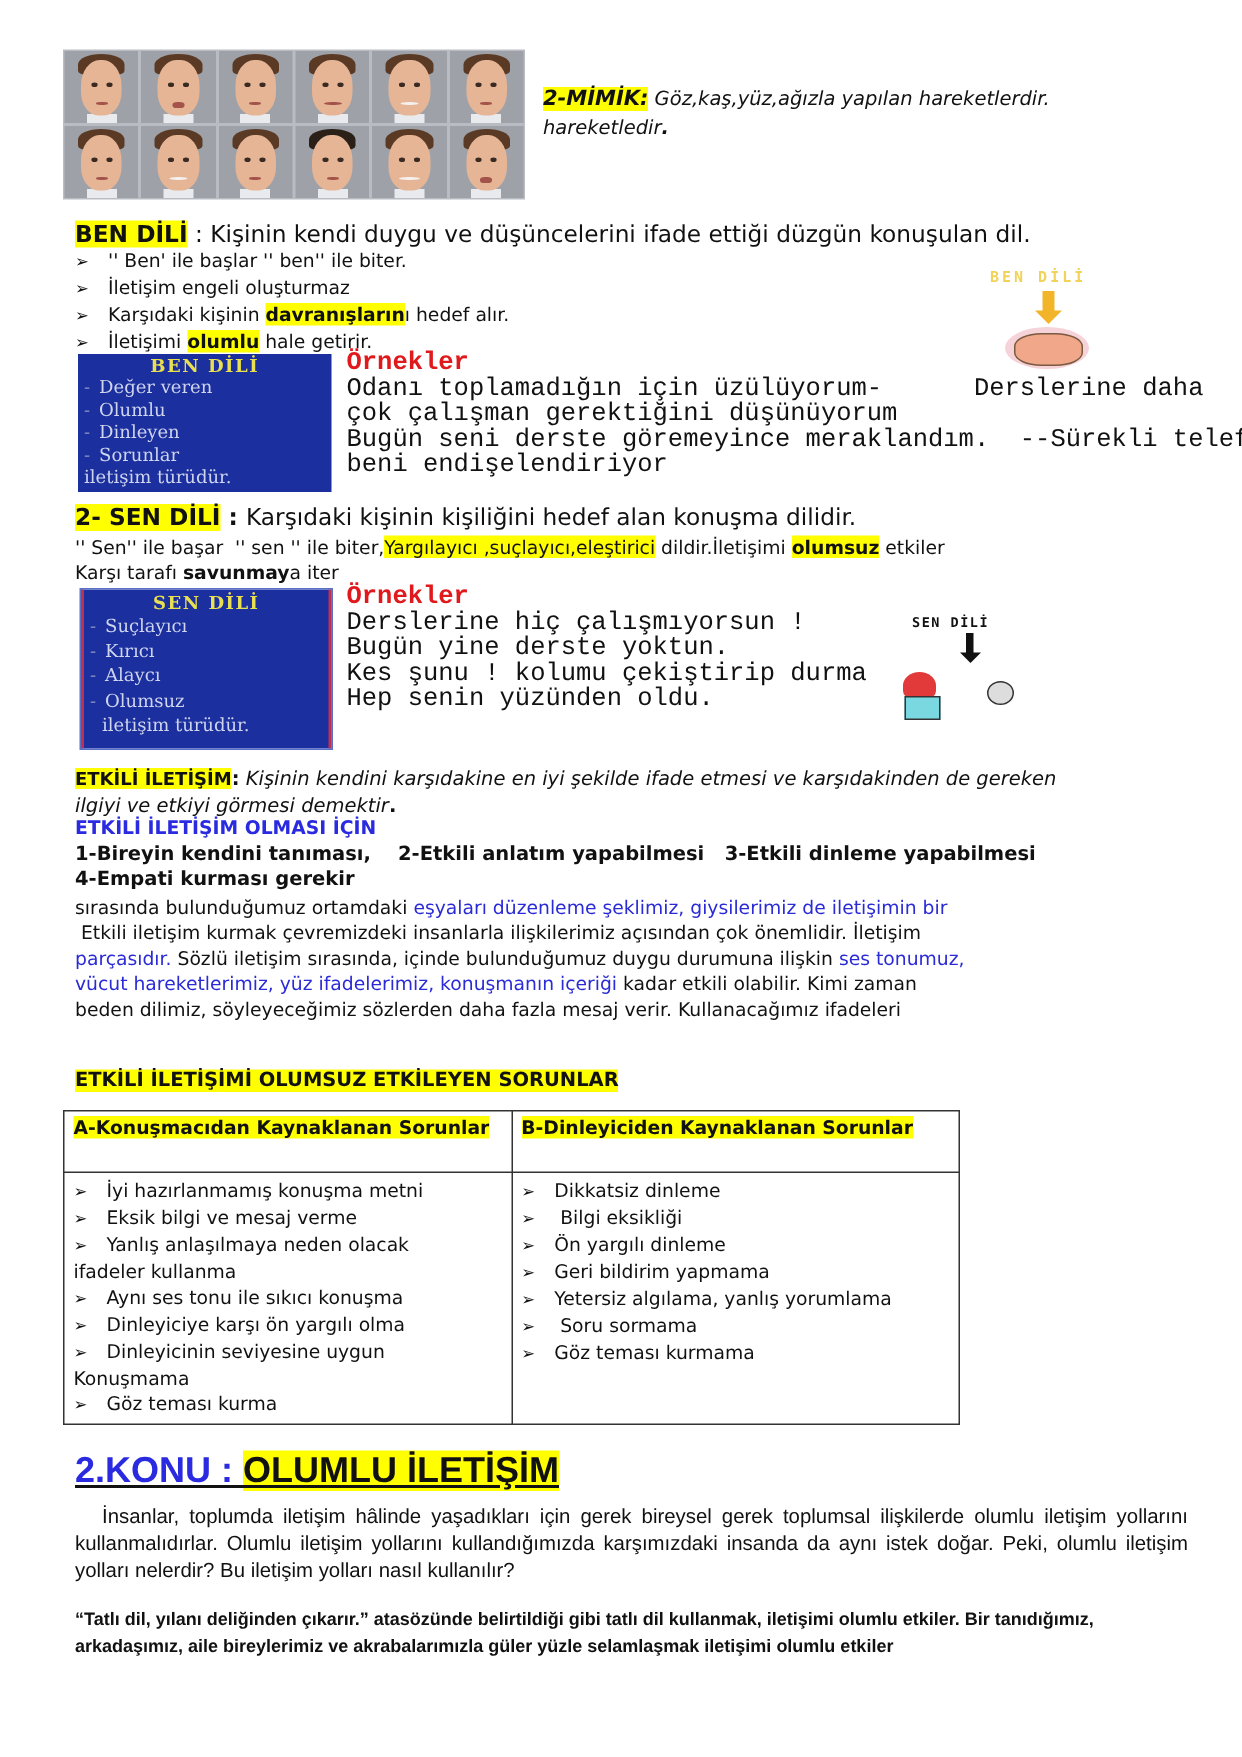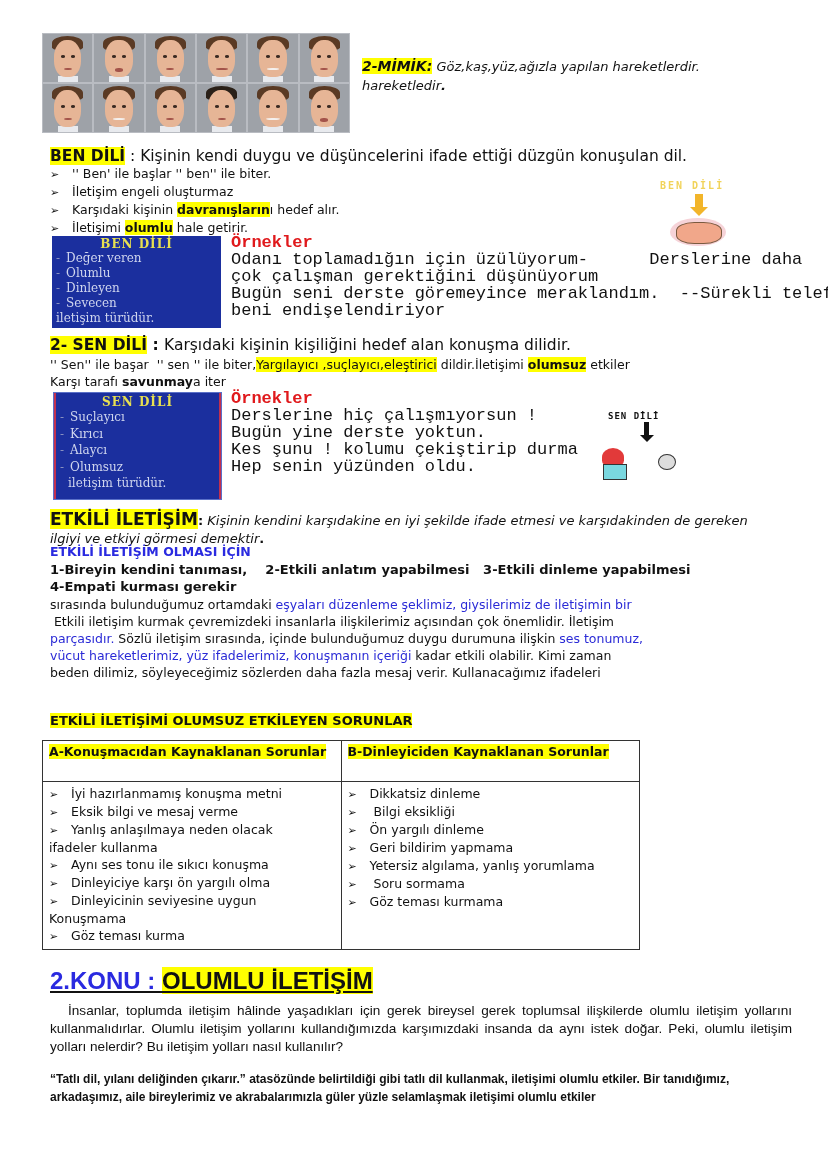--- a/index.html
+++ b/index.html
@@ -172,21 +172,21 @@
   <div style="position:absolute;left:38px;top:29px;width:0;height:0;border-left:9px solid transparent;border-right:9px solid transparent;border-top:9px solid #f2b52a;"></div>
   <div style="position:absolute;left:18px;top:40px;width:56px;height:28px;background:#f6d3d8;border-radius:50%;"></div>
   <div style="position:absolute;left:24px;top:44px;width:44px;height:20px;background:#f1a78a;border-radius:40%;border:1px solid #7a5a40;"></div>
 </div>
 
 <div class="slide" style="left:52px;top:236px;width:169px;height:92px;padding-top:1px;">
   <div class="st">BEN DİLİ</div>
   <div class="si"><span class="dash">-</span><span>Değer veren</span></div>
   <div class="si"><span class="dash">-</span><span>Olumlu</span></div>
   <div class="si"><span class="dash">-</span><span>Dinleyen</span></div>
-  <div class="si"><span class="dash">-</span><span>Sevecen</span></div>
+  <div class="si"><span class="dash">-</span><span>Sorunlar</span></div>
   <div class="si"><span>iletişim türüdür.</span></div>
 </div>
 
 <div class="abs exbox" style="left:231px;top:234px;">
   <div class="red line">Örnekler</div>
   <div class="line" style="white-space:pre">Odanı toplamadığın için üzülüyorum-      Derslerine daha</div>
   <div class="line">çok çalışman gerektiğini düşünüyorum</div>
   <div class="line" style="white-space:pre">Bugün seni derste göremeyince meraklandım.  --Sürekli telefonla oynaman</div>
   <div class="line">beni endişelendiriyor</div>
 </div>
@@ -219,21 +219,21 @@
 <div class="clip" style="left:600px;top:410px;width:110px;height:75px;">
   <div style="position:absolute;left:8px;top:1px;font-size:9px;font-weight:bold;font-family:'DejaVu Sans Mono',monospace;letter-spacing:1px;">SEN DİLİ</div>
   <div style="position:absolute;left:44px;top:12px;width:5px;height:14px;background:#111;"></div>
   <div style="position:absolute;left:40px;top:25px;width:0;height:0;border-left:7px solid transparent;border-right:7px solid transparent;border-top:7px solid #111;"></div>
   <div style="position:absolute;left:2px;top:38px;width:22px;height:18px;background:#e23a3a;border-radius:50% 50% 30% 30%;"></div>
   <div style="position:absolute;left:3px;top:54px;width:22px;height:14px;background:#7ad8e0;border:1px solid #333;"></div>
   <div style="position:absolute;left:58px;top:44px;width:16px;height:14px;background:#ddd;border:1px solid #333;border-radius:50%;"></div>
 </div>
 
 <div class="abs" style="left:50px;top:510px;font-size:13px;line-height:18px;">
-  <div class="line"><span class="hl b" style="font-size:17px">ETKİLİ İLETİŞİM</span><span class="b">:</span><span class="i"> Kişinin kendini karşıdakine en iyi şekilde ifade etmesi ve karşıdakinden de gereken</span></div>
+  <div class="line"><span class="hl b" style="font-size:12px">ETKİLİ İLETİŞİM</span><span class="b">:</span><span class="i"> Kişinin kendini karşıdakine en iyi şekilde ifade etmesi ve karşıdakinden de gereken</span></div>
   <div class="line"><span class="i">ilgiyi  ve etkiyi görmesi demektir</span><span class="b">.</span></div>
 </div>
 <div class="abs line b blue" style="left:50px;top:544px;font-size:12.5px;color:#2a2ae0;">ETKİLİ İLETİŞİM OLMASI İÇİN</div>
 <div class="abs b" style="left:50px;top:561px;font-size:13px;line-height:17px;">
   <div class="line" style="white-space:pre">1-Bireyin kendini tanıması,    2-Etkili anlatım yapabilmesi   3-Etkili dinleme yapabilmesi</div>
   <div class="line">4-Empati kurması gerekir</div>
 </div>
 <div class="abs plain" style="left:50px;top:596px;">
   <div class="line"><span>sırasında bulunduğumuz ortamdaki </span><span class="blue">eşyaları düzenleme şeklimiz, giysilerimiz de iletişimin bir</span></div>
   <div class="line" style="white-space:pre"> Etkili iletişim kurmak çevremizdeki insanlarla ilişkilerimiz açısından çok önemlidir. İletişim</div>

